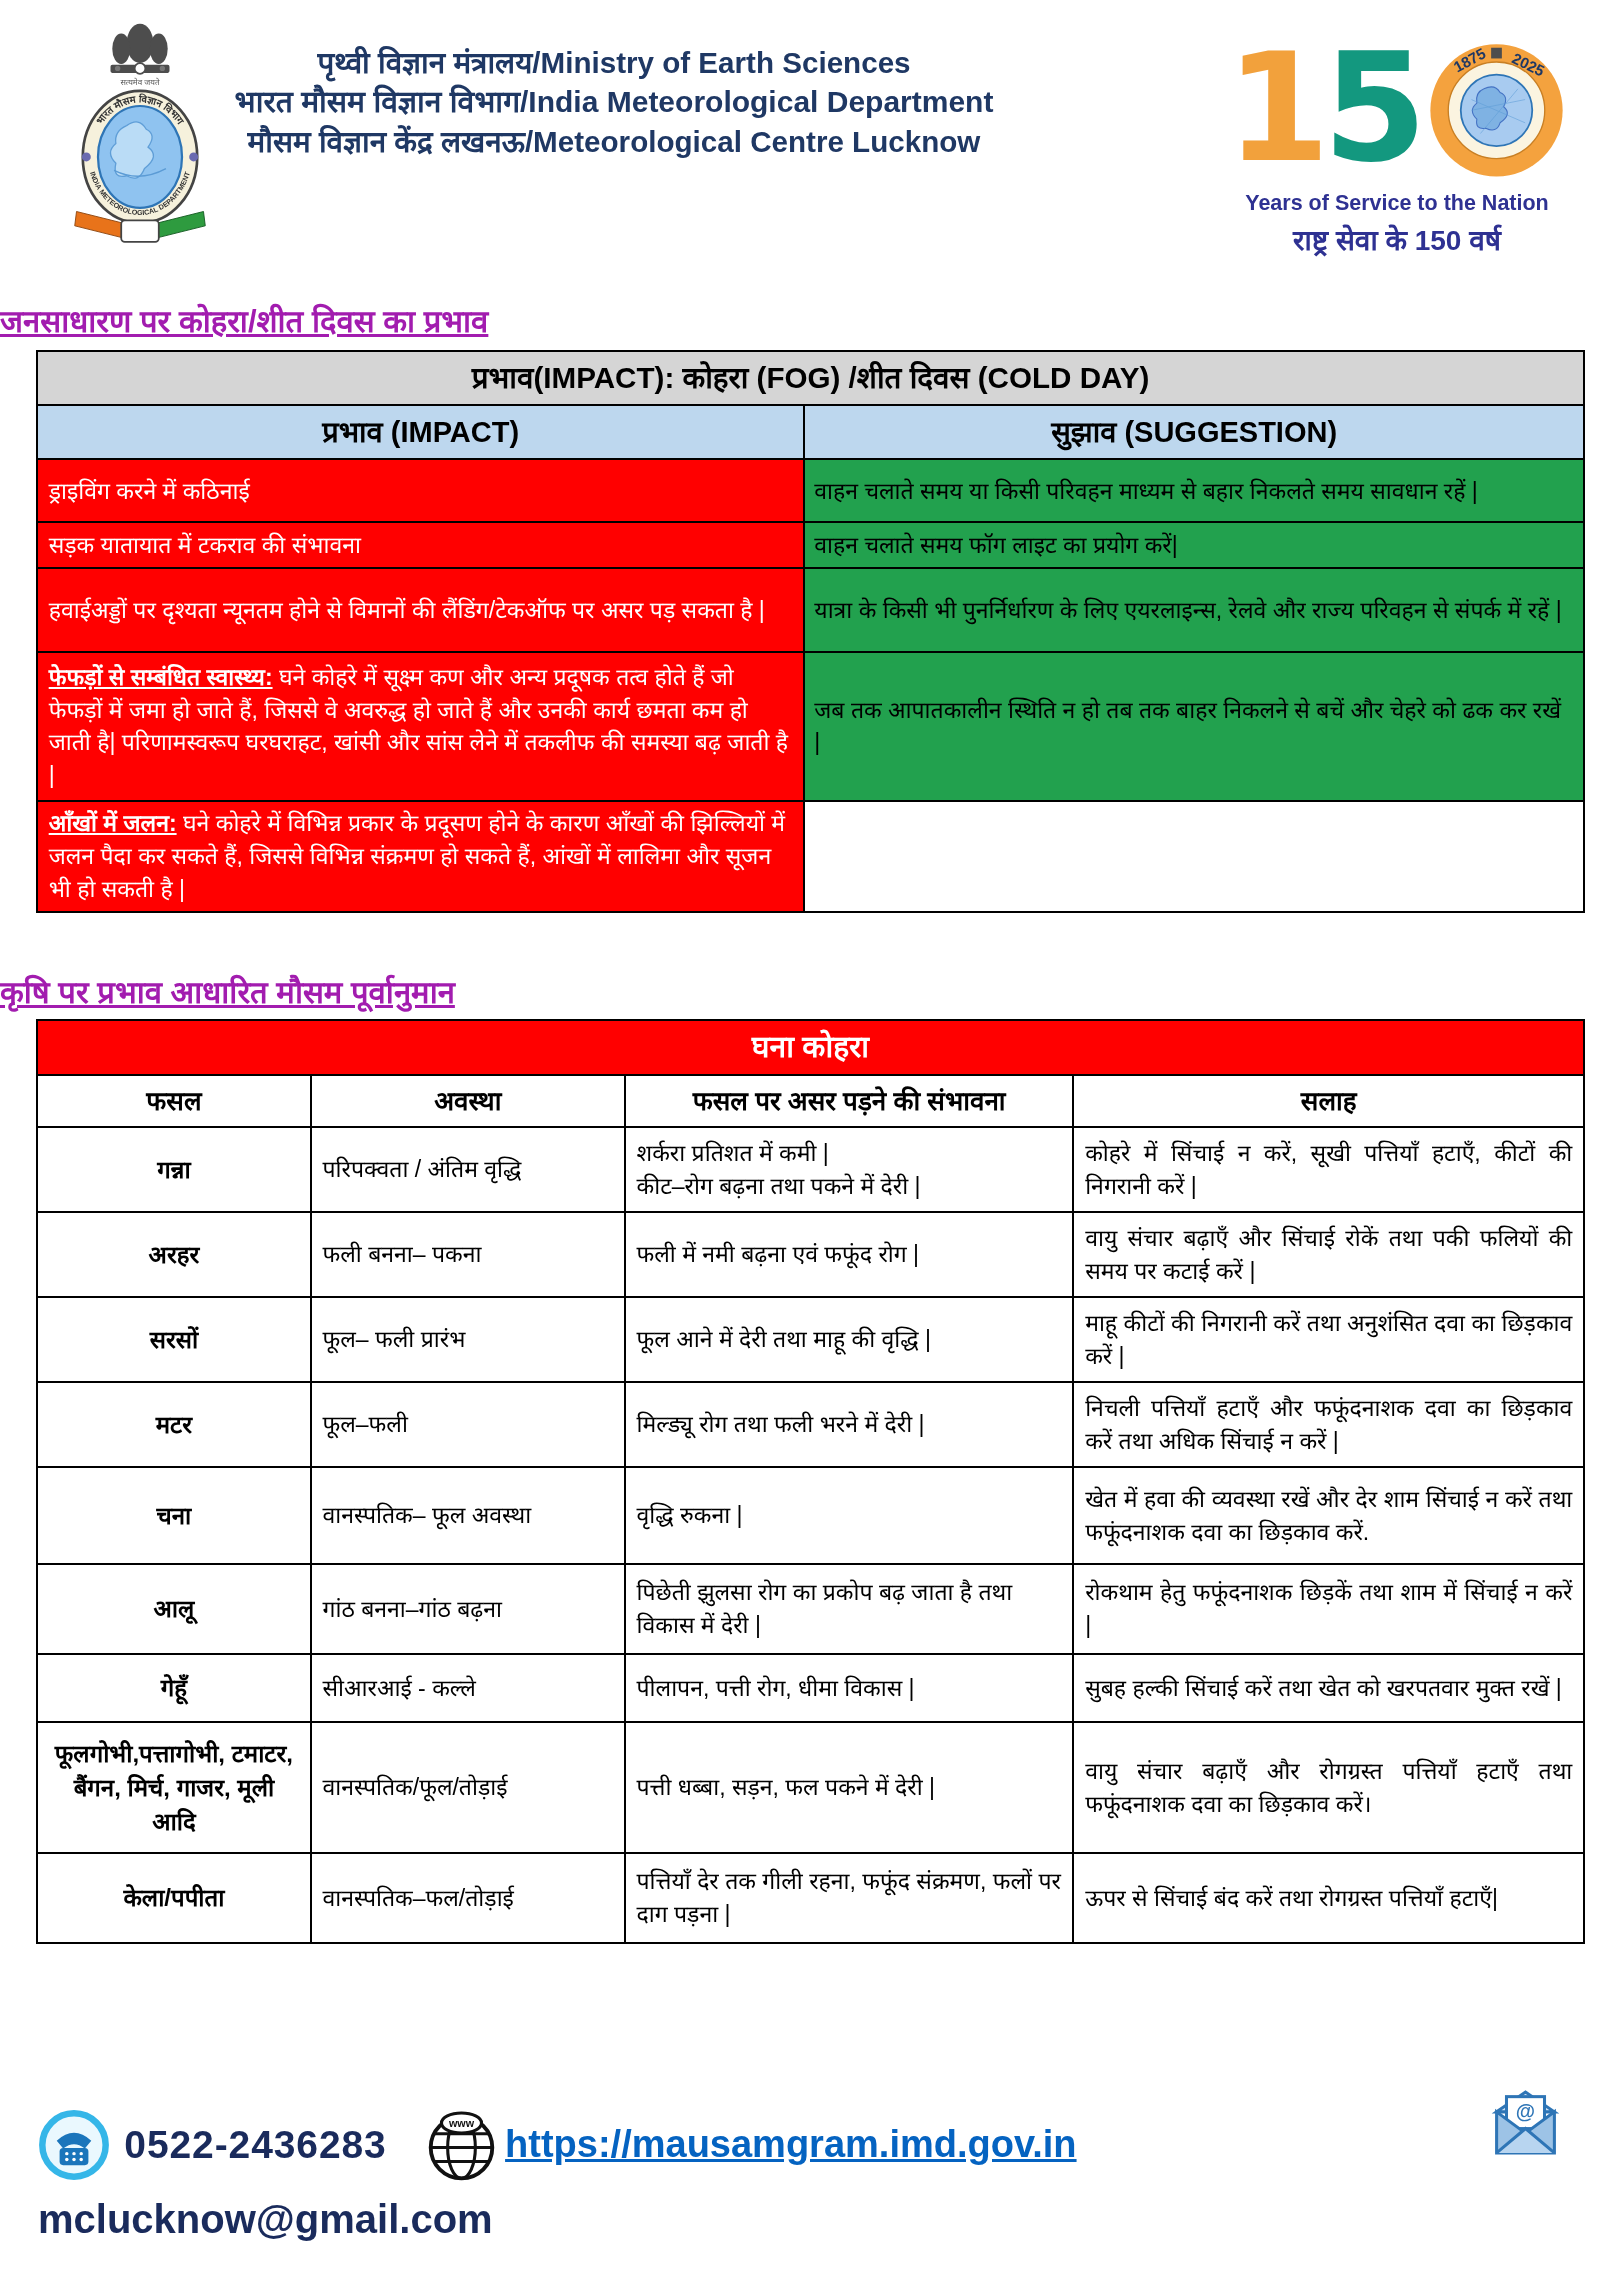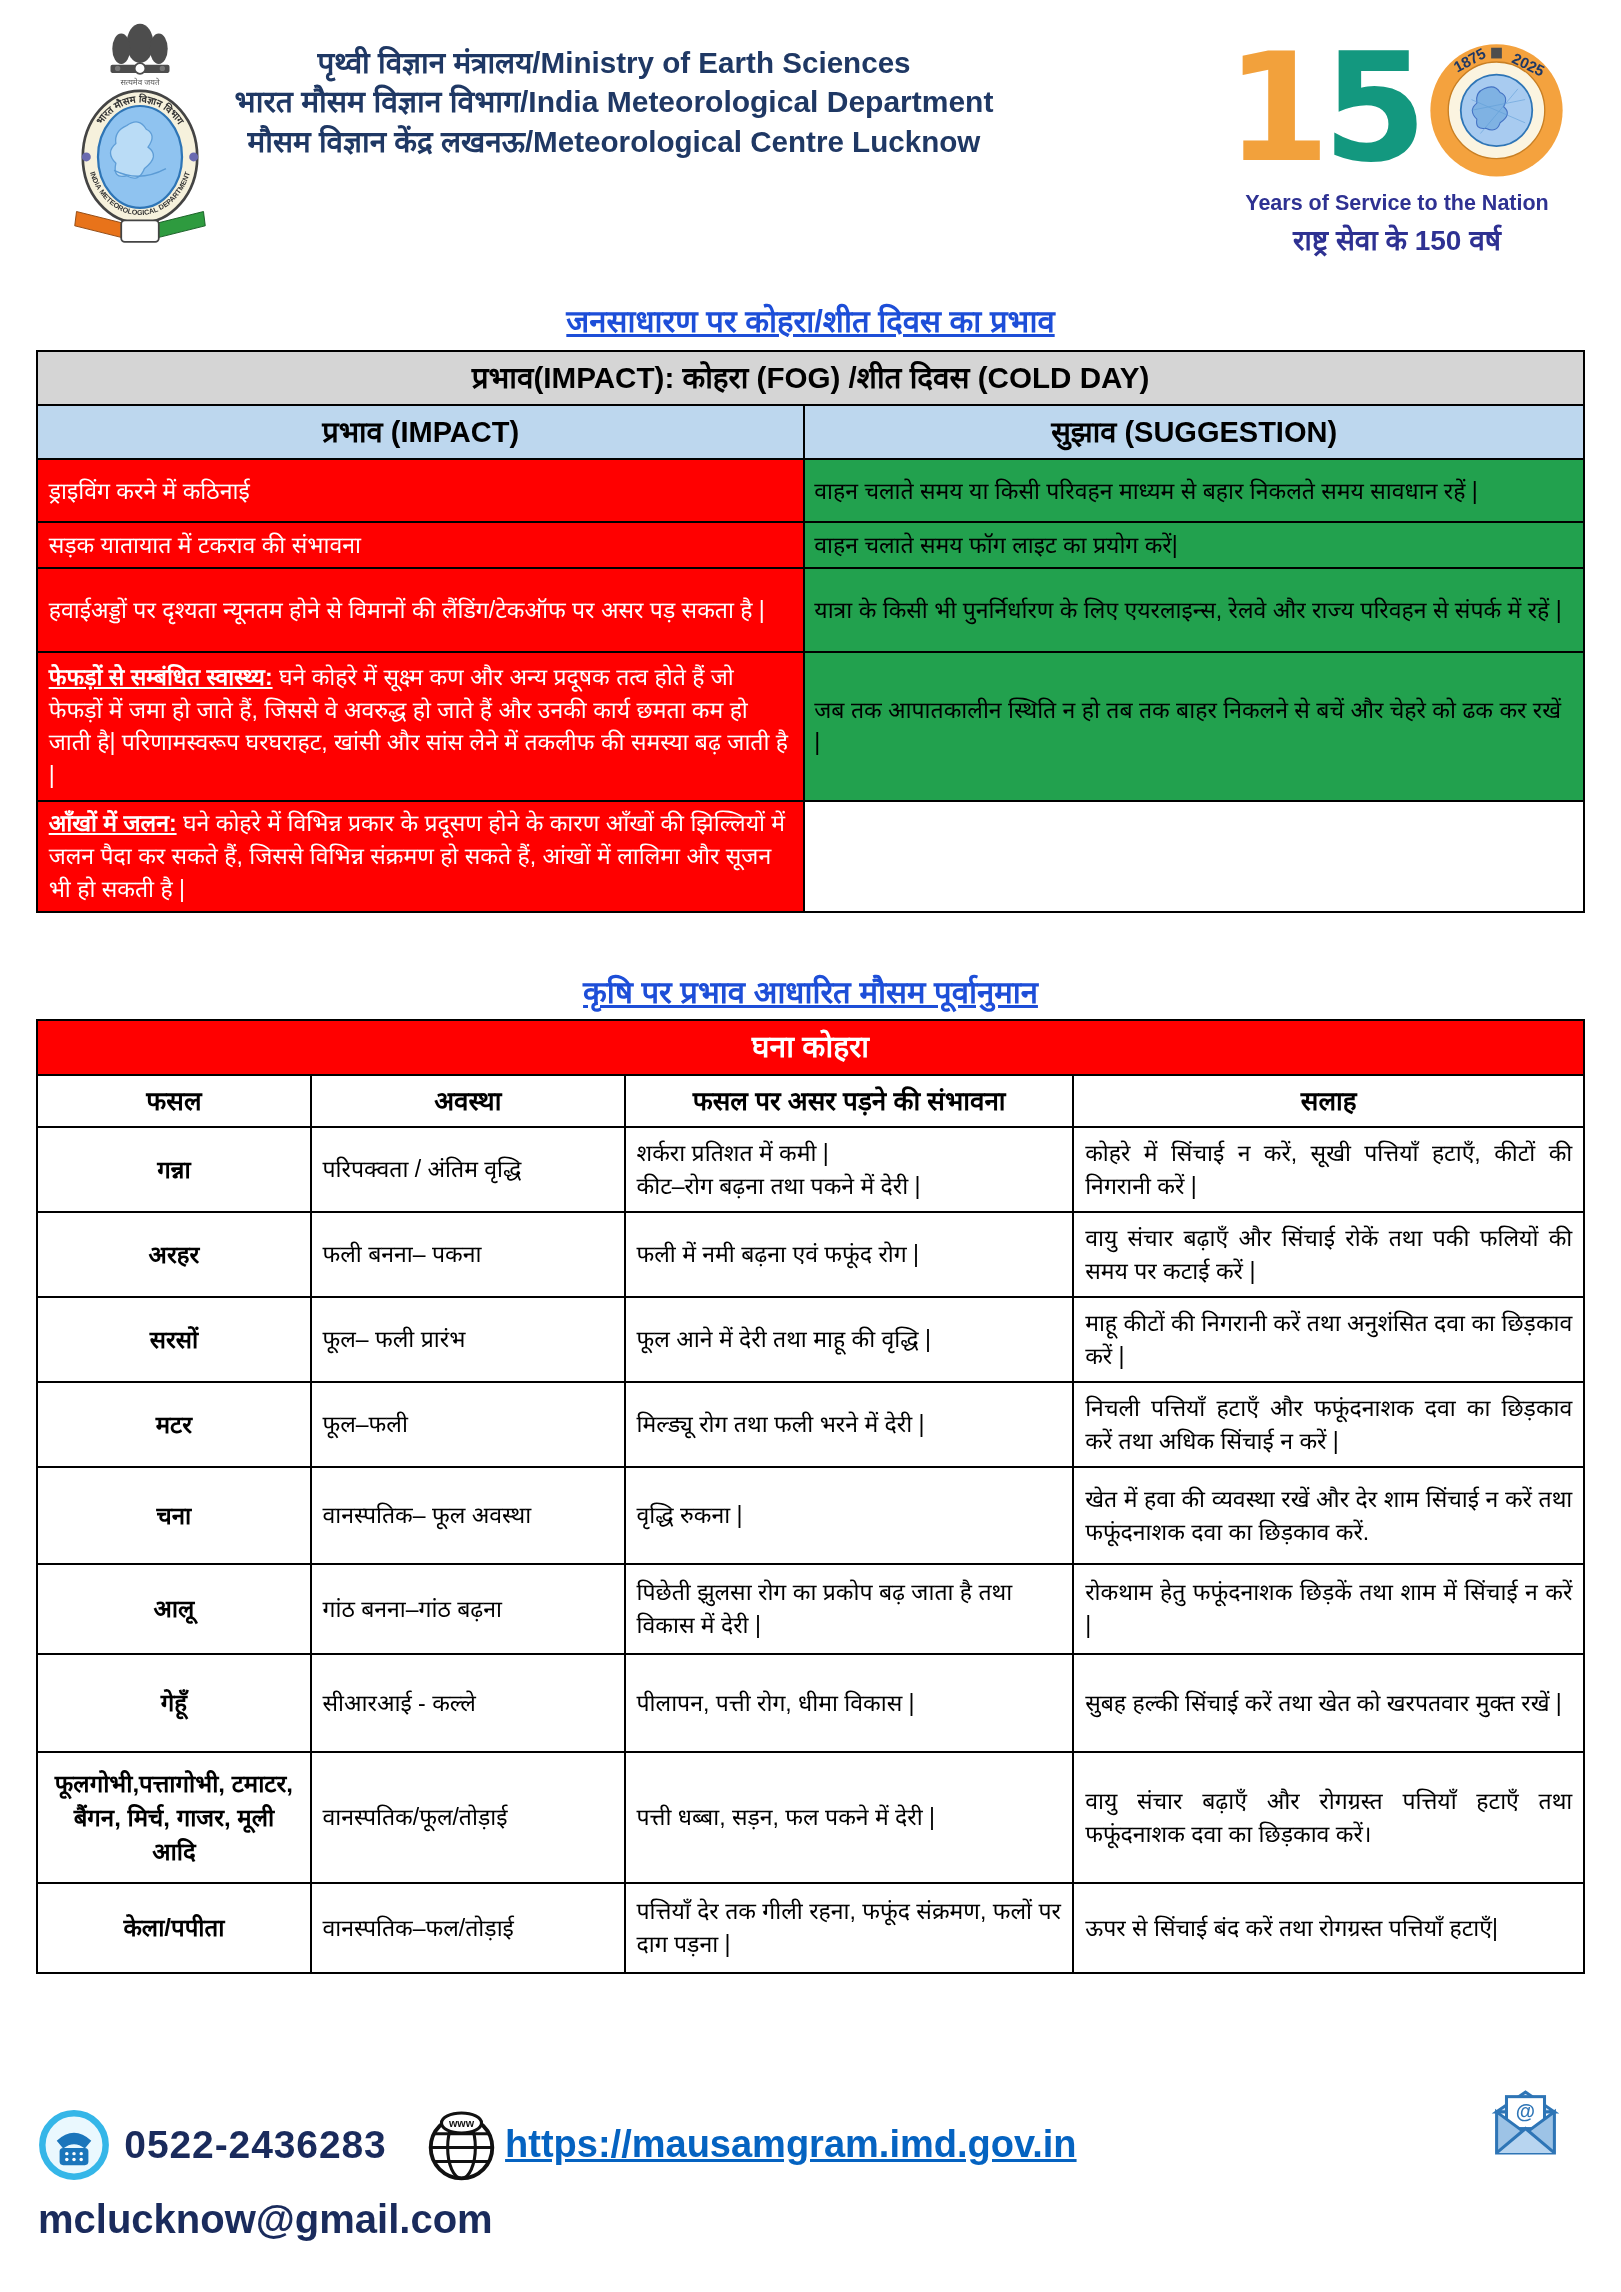--- a/index.html
+++ b/index.html
@@ -20,22 +20,22 @@
   .logo150-wrap{flex:0 0 394px;margin-right:27px;padding-top:16px;text-align:center;}
   .logo150-row{display:flex;align-items:center;justify-content:center;height:148px;}
   .digit{font-size:150px;font-weight:bold;line-height:134px;letter-spacing:-7.2px;font-family:"DejaVu Sans",sans-serif;}
   .d1{color:#F2A13C;}
   .d5{color:#13987F;margin-right:5.4px;}
   .cap-en{color:#2E3192;font-weight:bold;font-size:21.5px;margin-top:9px;}
   .cap-hi{color:#2E3192;font-weight:bold;font-size:28px;margin-top:3.6px;}
 
   
   .section-title{
-    text-align:center;font-weight:bold;font-size:31px;text-decoration:underline;
-    margin:0;color:#1d4ed8;
+    text-align:left;font-weight:bold;font-size:31px;text-decoration:underline;
+    margin:0;color:#a21caf;
   }
   .title1{margin-top:41px;}
   .title2{margin-top:57px;}
 
   
   table{border-collapse:collapse;width:1549px;margin:7.2px 36px 0 36px;table-layout:fixed;}
   td{border:2.2px solid #000;padding:5.4px 10.7px;font-size:23px;line-height:1.42;vertical-align:middle;box-sizing:border-box;}
   .impact-table{margin-top:9px;}
   .t-title{background:#D5D5D5;text-align:center;font-weight:bold;font-size:29.6px;height:54px;}
   .t-head{background:#BDD7EE;text-align:center;font-weight:bold;font-size:29px;height:54px;}
@@ -43,21 +43,21 @@
   .green-cell{background:#22A14E;color:#000;padding-left:9px;}
   .lead{font-weight:bold;text-decoration:underline;}
   .hr1{height:63px;} .hr2{height:43px;} .hr3{height:84px;margin-top:32px;} .hr4{height:149px;} .hr5{height:100px;}
 
   .agri-table .t-title-red{background:#FF0000;color:#fff;text-align:center;font-weight:bold;font-size:30px;height:47px;}
   .agri-table .t-cols td{background:#fff;text-align:center;font-weight:bold;font-size:26px;height:52px;}
   .crop-cell{text-align:center;font-weight:bold;font-size:24px;}
   .impact-cell{white-space:pre-line;}
   .advice-cell{text-align:justify;}
   .ar1{height:85px;} .ar2{height:85px;} .ar3{height:85px;} .ar4{height:85px;}
-  .ar5{height:97px;} .ar6{height:90px;} .ar7{height:98px;} .ar8{height:131px;} .ar9{height:90px;}
+  .ar5{height:97px;} .ar6{height:90px;} .ar7{height:68px;} .ar8{height:131px;} .ar9{height:90px;}
 
   
   .footer{position:absolute;left:38px;top:2106px;width:1546px;}
   .footer-line1{display:flex;align-items:center;}
   .phone-num{color:#1A2B5C;font-weight:bold;font-size:39px;margin-left:14.3px;letter-spacing:0.9px;}
   .site-link{color:#0563C1;font-weight:bold;font-size:38px;text-decoration:underline;margin-left:5.4px;}
   .email{color:#1A2B5C;font-weight:bold;font-size:40px;margin-top:14.3px;}
   .envelope-abs{position:absolute;right:19.7px;top:-19.7px;}
 </style>
 </head>

